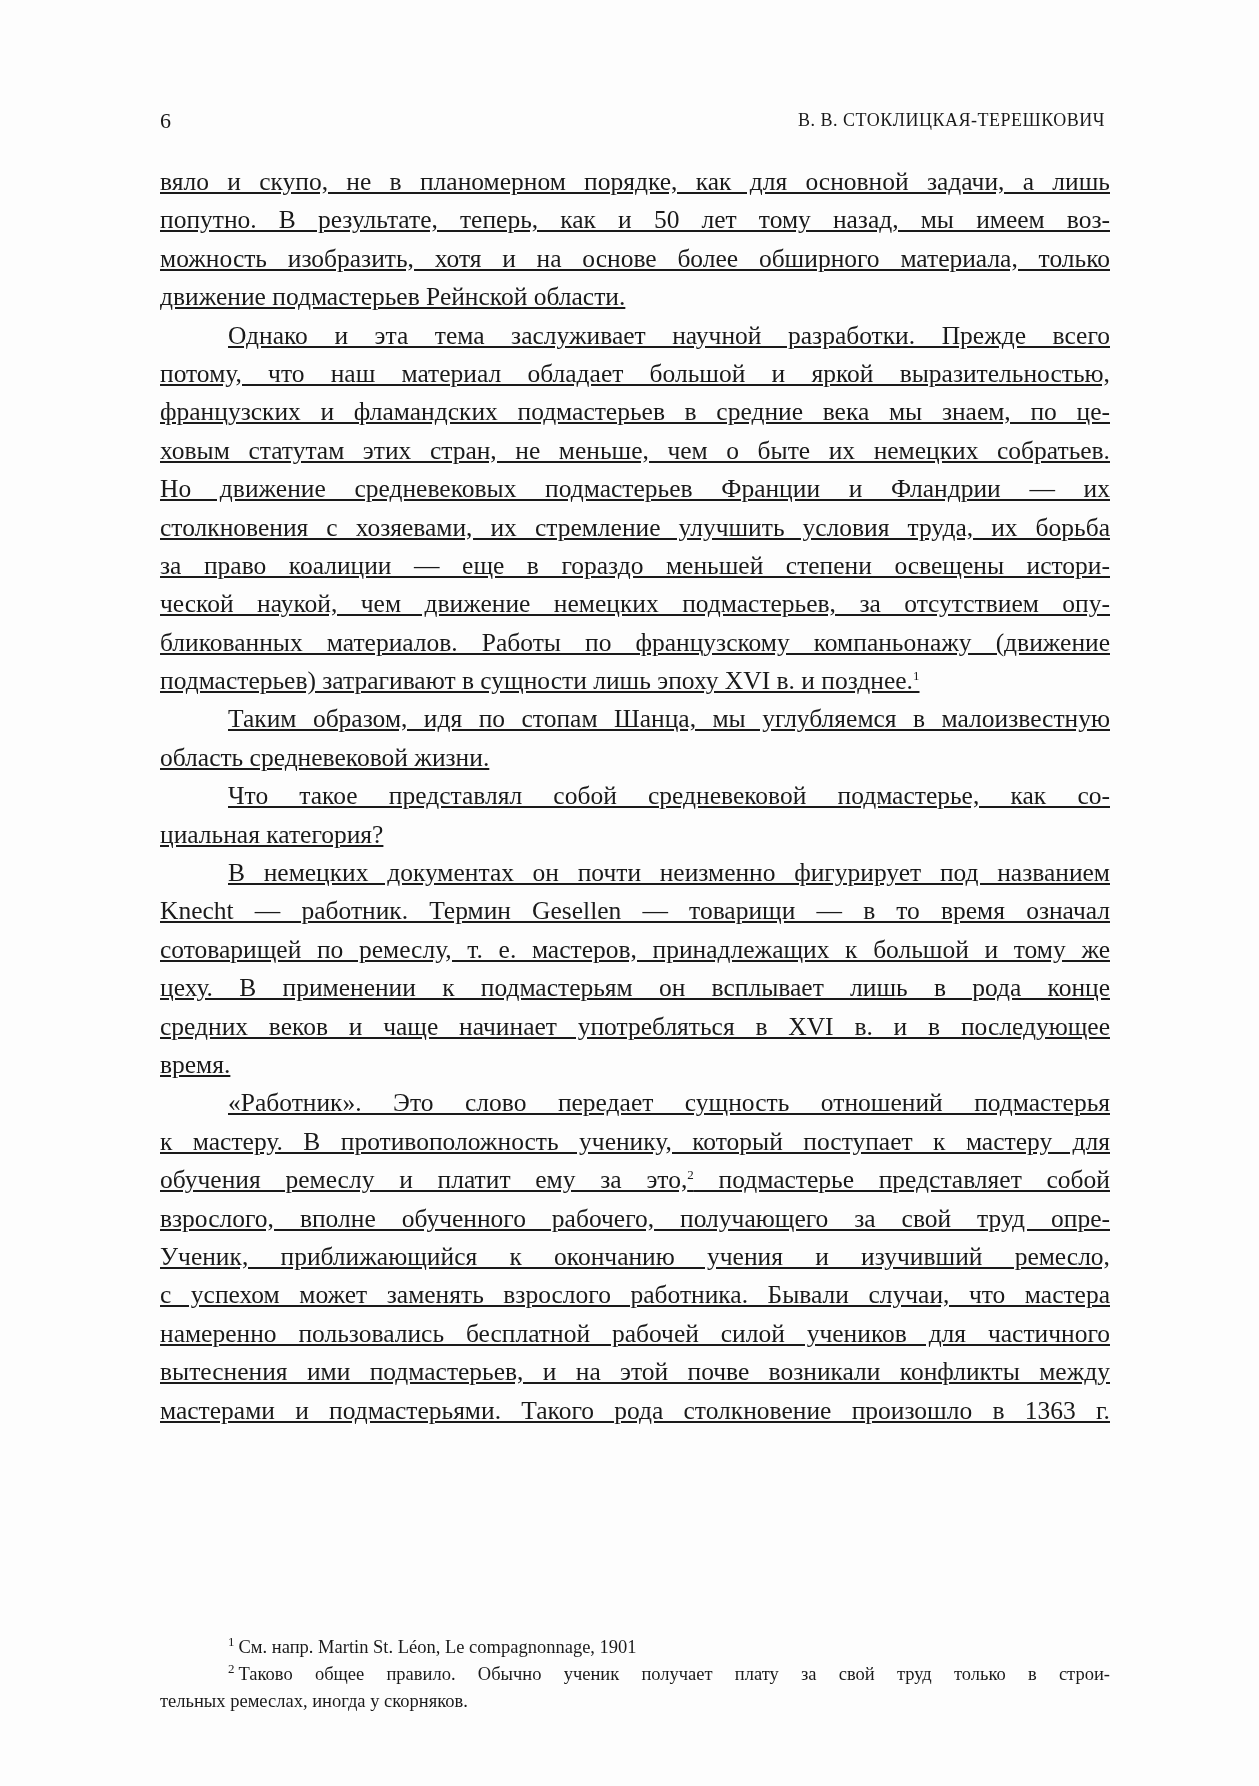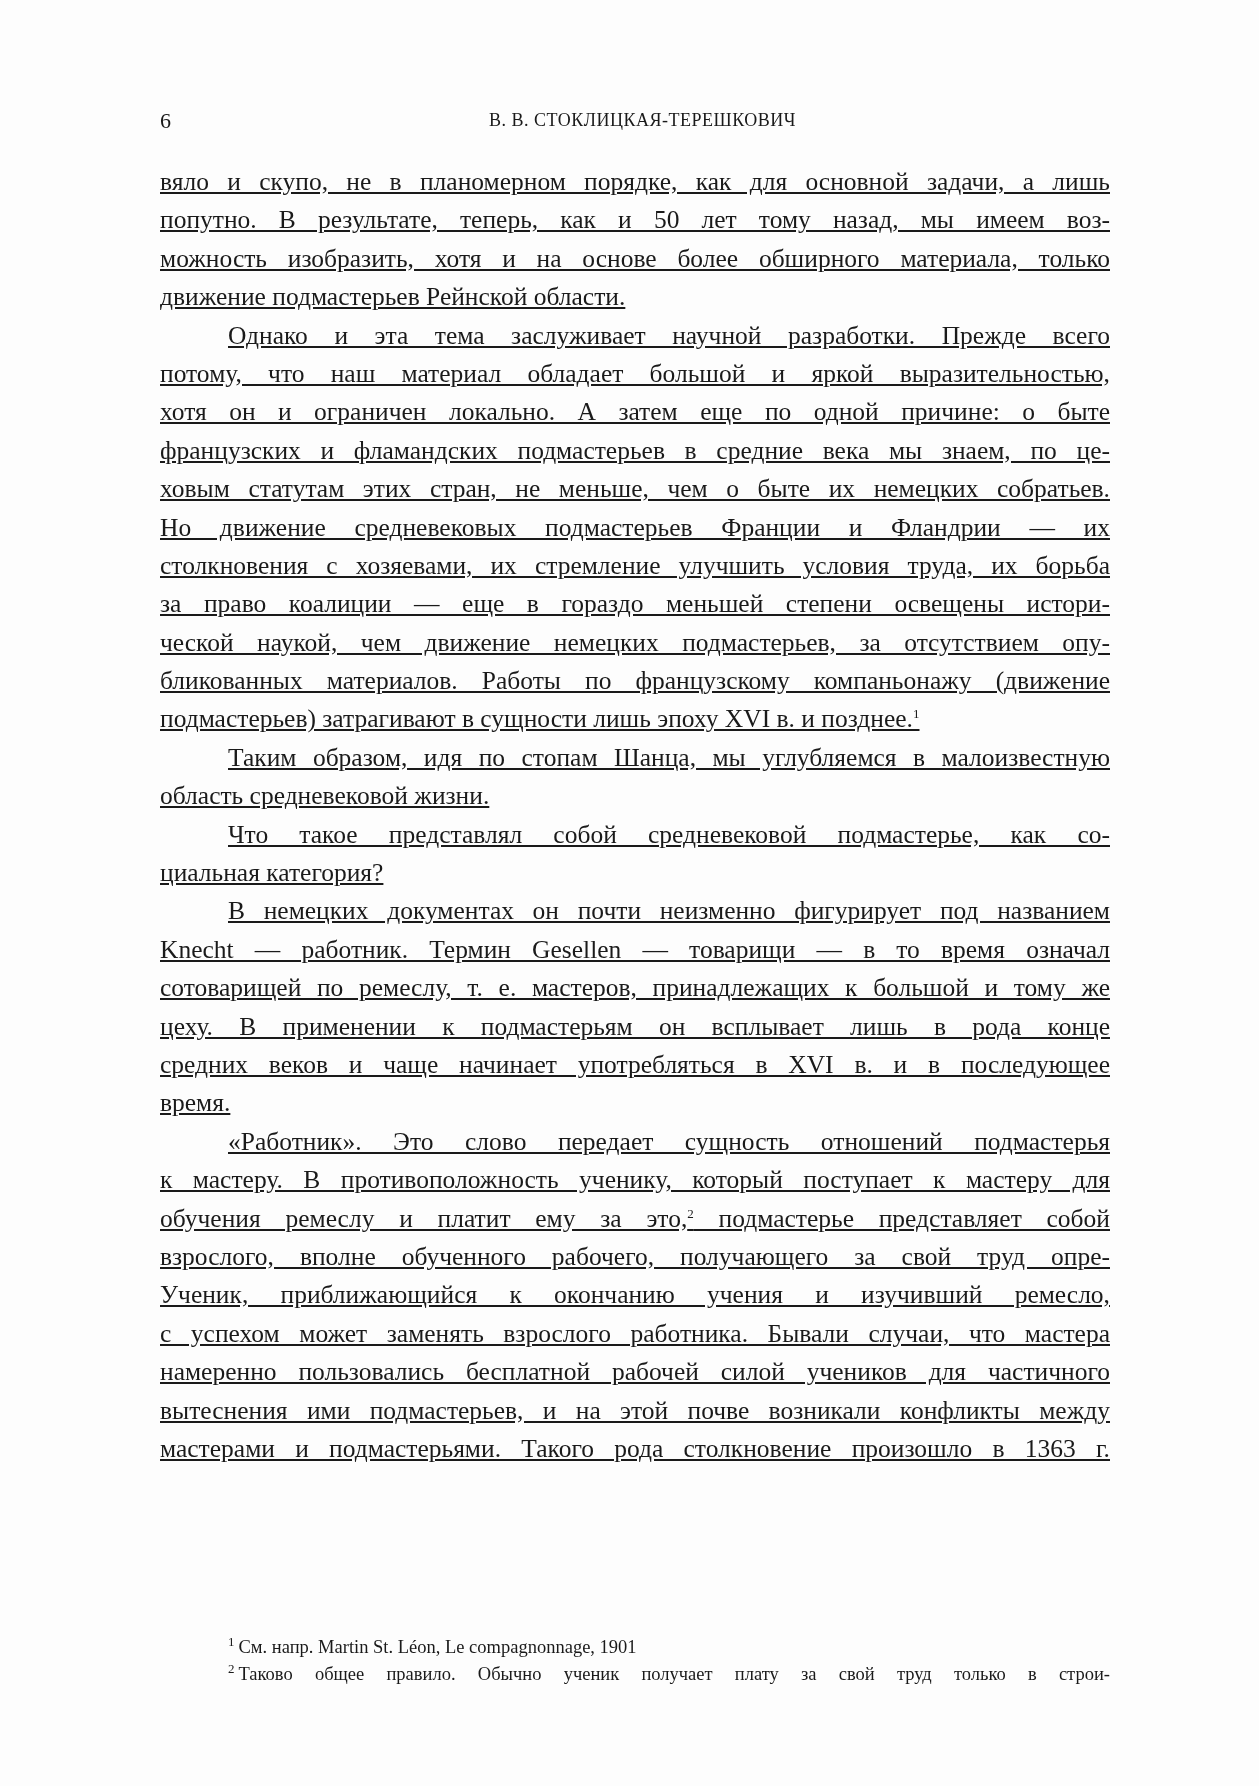--- a/index.html
+++ b/index.html
@@ -33,21 +33,21 @@
       position: absolute;
       left: 0;
       top: 0;
       font-size: 22px;
     }
     .running-title {
       position: absolute;
       left: 0;
       right: 0;
       top: 2px;
-      text-align: center;
+      text-align: right;
       font-size: 18px;
       letter-spacing: 0.5px;
       padding-left: 20px;
     }
     .body-text {
       position: absolute;
       top: 163px;
       left: 160px;
       width: 950px;
     }
@@ -105,21 +105,20 @@
   </div>
 
   <div class="body-text">
     <span class="line">вяло и скупо, не в планомерном порядке, как для основной задачи, а лишь</span>
     <span class="line">попутно. В результате, теперь, как и 50 лет тому назад, мы имеем воз-</span>
     <span class="line">можность изобразить, хотя и на основе более обширного материала, только</span>
     <span class="line last">движение подмастерьев Рейнской области.</span>
 
     <span class="line indent">Однако и эта тема заслуживает научной разработки. Прежде всего</span>
     <span class="line">потому, что наш материал обладает большой и яркой выразительностью,</span>
-    <span class="line">хотя он и ограничен локально. А затем еще по одной причине: о быте</span>
     <span class="line">французских и фламандских подмастерьев в средние века мы знаем, по це-</span>
     <span class="line">ховым статутам этих стран, не меньше, чем о быте их немецких собратьев.</span>
     <span class="line">Но движение средневековых подмастерьев Франции и Фландрии — их</span>
     <span class="line">столкновения с хозяевами, их стремление улучшить условия труда, их борьба</span>
     <span class="line">за право коалиции — еще в гораздо меньшей степени освещены истори-</span>
     <span class="line">ческой наукой, чем движение немецких подмастерьев, за отсутствием опу-</span>
     <span class="line">бликованных материалов. Работы по французскому компаньонажу (движение</span>
     <span class="line last"><span>подмастерьев) затрагивают в сущности лишь эпоху XVI в. и позднее.</span><sup>1</sup></span>
 
     <span class="line indent">Таким образом, идя по стопам Шанца, мы углубляемся в малоизвестную</span>
@@ -142,15 +141,16 @@
     <span class="line">Ученик, приближающийся к окончанию учения и изучивший ремесло,</span>
     <span class="line">с успехом может заменять взрослого работника. Бывали случаи, что мастера</span>
     <span class="line">намеренно пользовались бесплатной рабочей силой учеников для частичного</span>
     <span class="line">вытеснения ими подмастерьев, и на этой почве возникали конфликты между</span>
     <span class="line">мастерами и подмастерьями. Такого рода столкновение произошло в 1363 г.</span>
   </div>
 
   <div class="footnotes">
     <span class="fn-line indent short"><span class="fn-marker">1</span><span>См. напр. Martin St. Léon, Le compagnonnage, 1901</span></span>
     <span class="fn-line indent"><span class="fn-marker">2</span><span>Таково общее правило. Обычно ученик получает плату за свой труд только в строи-</span></span>
+    <span class="fn-line last">тельных ремеслах, иногда у скорняков.</span>
   </div>
 
 </div>
 
 </body></html>

